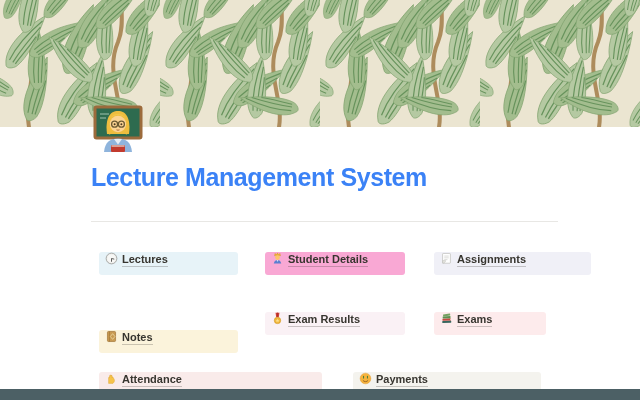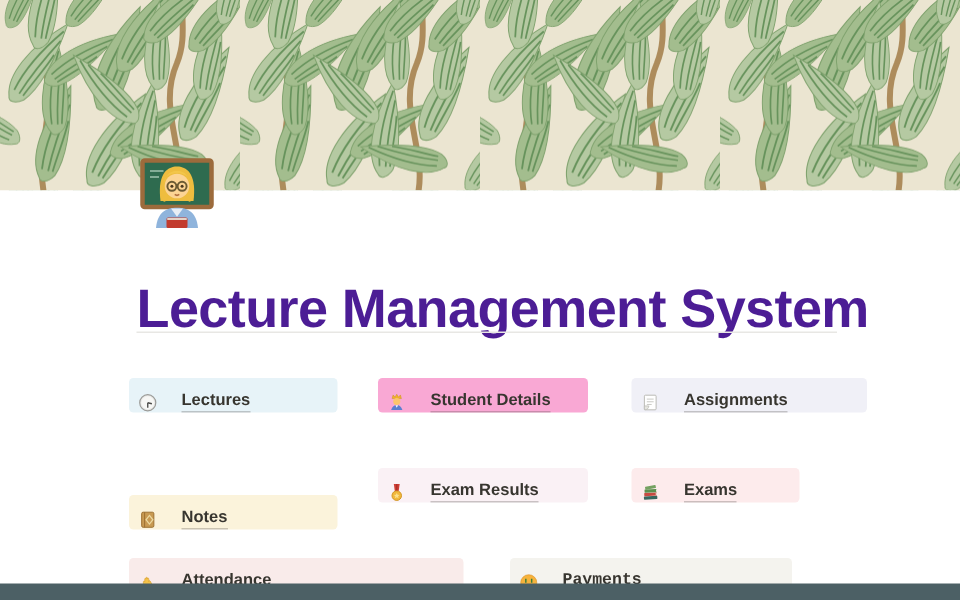--- a/index.html
+++ b/index.html
@@ -6,37 +6,37 @@
   .stage{position:relative;width:640px;height:400px;background:#ffffff;overflow:hidden;
          font-family:"Liberation Sans",sans-serif;color:#37352f;}
   
   .cover{position:absolute;left:0;top:0;width:640px;height:127px;}
   .cover svg{display:block;}
   .leafvein{stroke:#67935c;stroke-width:0.9;fill:none;}
   .leafbody{stroke:#7fa26d;stroke-width:0.5;}
   
   .page-icon{position:absolute;left:92px;top:100px;width:52px;height:52px;cursor:pointer;}
   
-  .page-title{position:absolute;left:91px;top:189px;font-size:36px;line-height:34px;
-              font-weight:700;letter-spacing:-0.4px;color:#4c1d95;white-space:nowrap;cursor:text;}
+  .page-title{position:absolute;left:91px;top:160px;font-size:25px;line-height:34px;
+              font-weight:700;letter-spacing:-0.4px;color:#3b82f6;white-space:nowrap;cursor:text;}
   .divider{position:absolute;left:91px;top:221px;width:467px;height:1px;background:#e8e7e4;}
   
-  .card{position:absolute;height:23px;border-radius:3px;display:flex;align-items:flex-end;
-        gap:16px;padding:0 6px;box-sizing:border-box;cursor:pointer;}
+  .card{position:absolute;height:23px;border-radius:3px;display:flex;align-items:flex-start;
+        gap:4px;padding:0 6px;box-sizing:border-box;cursor:pointer;margin-left:13px;}
   .card .ic{width:13px;height:13px;flex:0 0 13px;display:block;}
   .card .label{font-size:11px;font-weight:600;color:#37352f;line-height:14px;
                border-bottom:1px solid rgba(55,53,47,0.25);white-space:nowrap;}
   .c-lectures{left:86px;top:252px;width:139px;}
   .c-student{left:252px;top:252px;width:140px;}
   .c-assign{left:421px;top:252px;width:157px;}
   .c-notes{left:86px;top:330px;width:139px;}
   .c-examres{left:252px;top:312px;width:140px;}
   .c-exams{left:421px;top:312px;width:112px;}
   .c-attend{left:86px;top:372px;width:223px;}
-  .c-pay{left:340px;top:372px;width:188px;font-family:Liberation Mono, monospace;}
+  .c-pay{left:340px;top:372px;width:188px;}
   
   .bottom-bar{position:absolute;left:0;top:389px;width:640px;height:11px;z-index:9;}
 </style>
 </head>
 <body>
 
 <div class="stage">
 
   <div class="cover">
     <svg width="640" height="127" viewBox="0 0 640 127">

